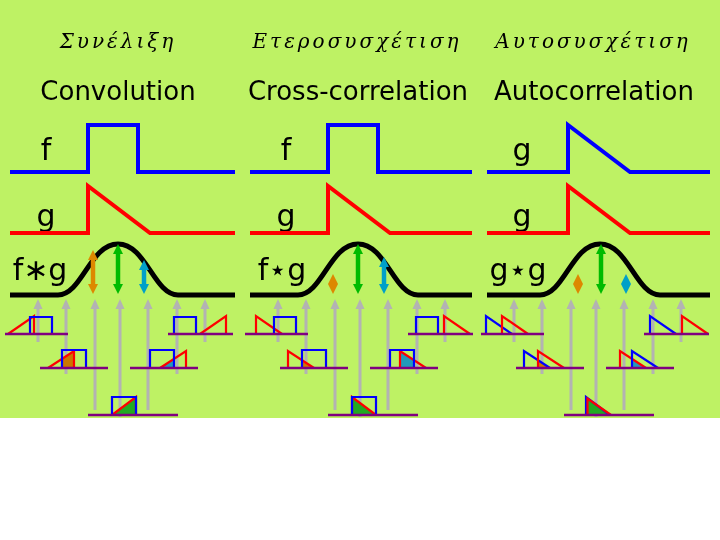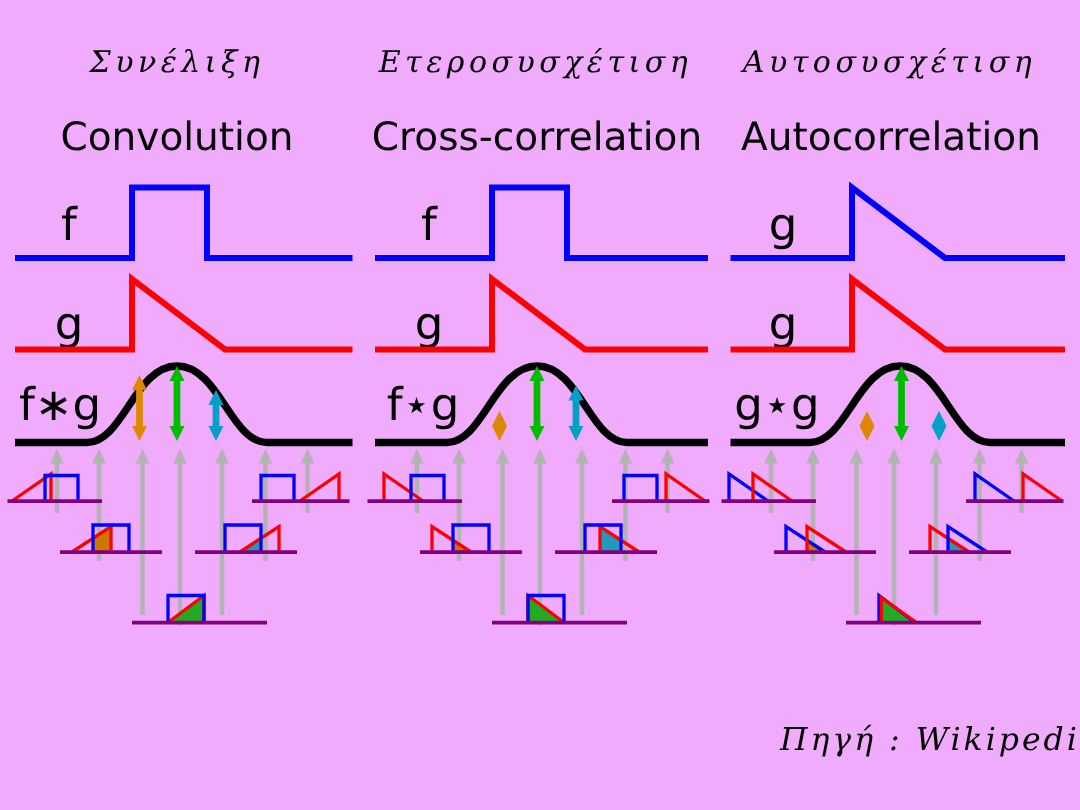--- a/index.html
+++ b/index.html
@@ -1,16 +1,16 @@
 <!DOCTYPE html>
 <html style="--signal_blue: #0000ff; --signal_red: #ff0000; --result_black: #000000; --arrow_orange: #dd8800; --arrow_green: #00bb00; --arrow_cyan: #00a0c8; --gray_arrow: #b3b3b3; --baseline_purple: #800080; --overlap_orange: #cc7700; --overlap_green: #22aa22; --overlap_cyan: #2299bb;"><head>
 <meta charset="utf-8">
 <style>
   html,body{margin:0;padding:0;background:#fff;}
-  .canvas{position:relative;width:720px;height:540px;background:#f0abfc;overflow:hidden;
+  .canvas{position:relative;width:720px;height:418px;background:#bef264;overflow:hidden;
           font-family:"DejaVu Sans","Liberation Sans",sans-serif;}
   svg{display:block;}
   text{fill:#000;}
   .greek{font-family:"DejaVu Serif","Liberation Serif",serif;font-style:italic;
          font-size:20px;letter-spacing:3px;}
   .source{font-family:"DejaVu Serif","Liberation Serif",serif;font-style:italic;
           font-size:21px;letter-spacing:2px;}
   .title{font-family:"DejaVu Sans","Liberation Sans",sans-serif;font-size:26px;}
   .siglabel{font-family:"DejaVu Sans","Liberation Sans",sans-serif;font-size:30px;}
 

